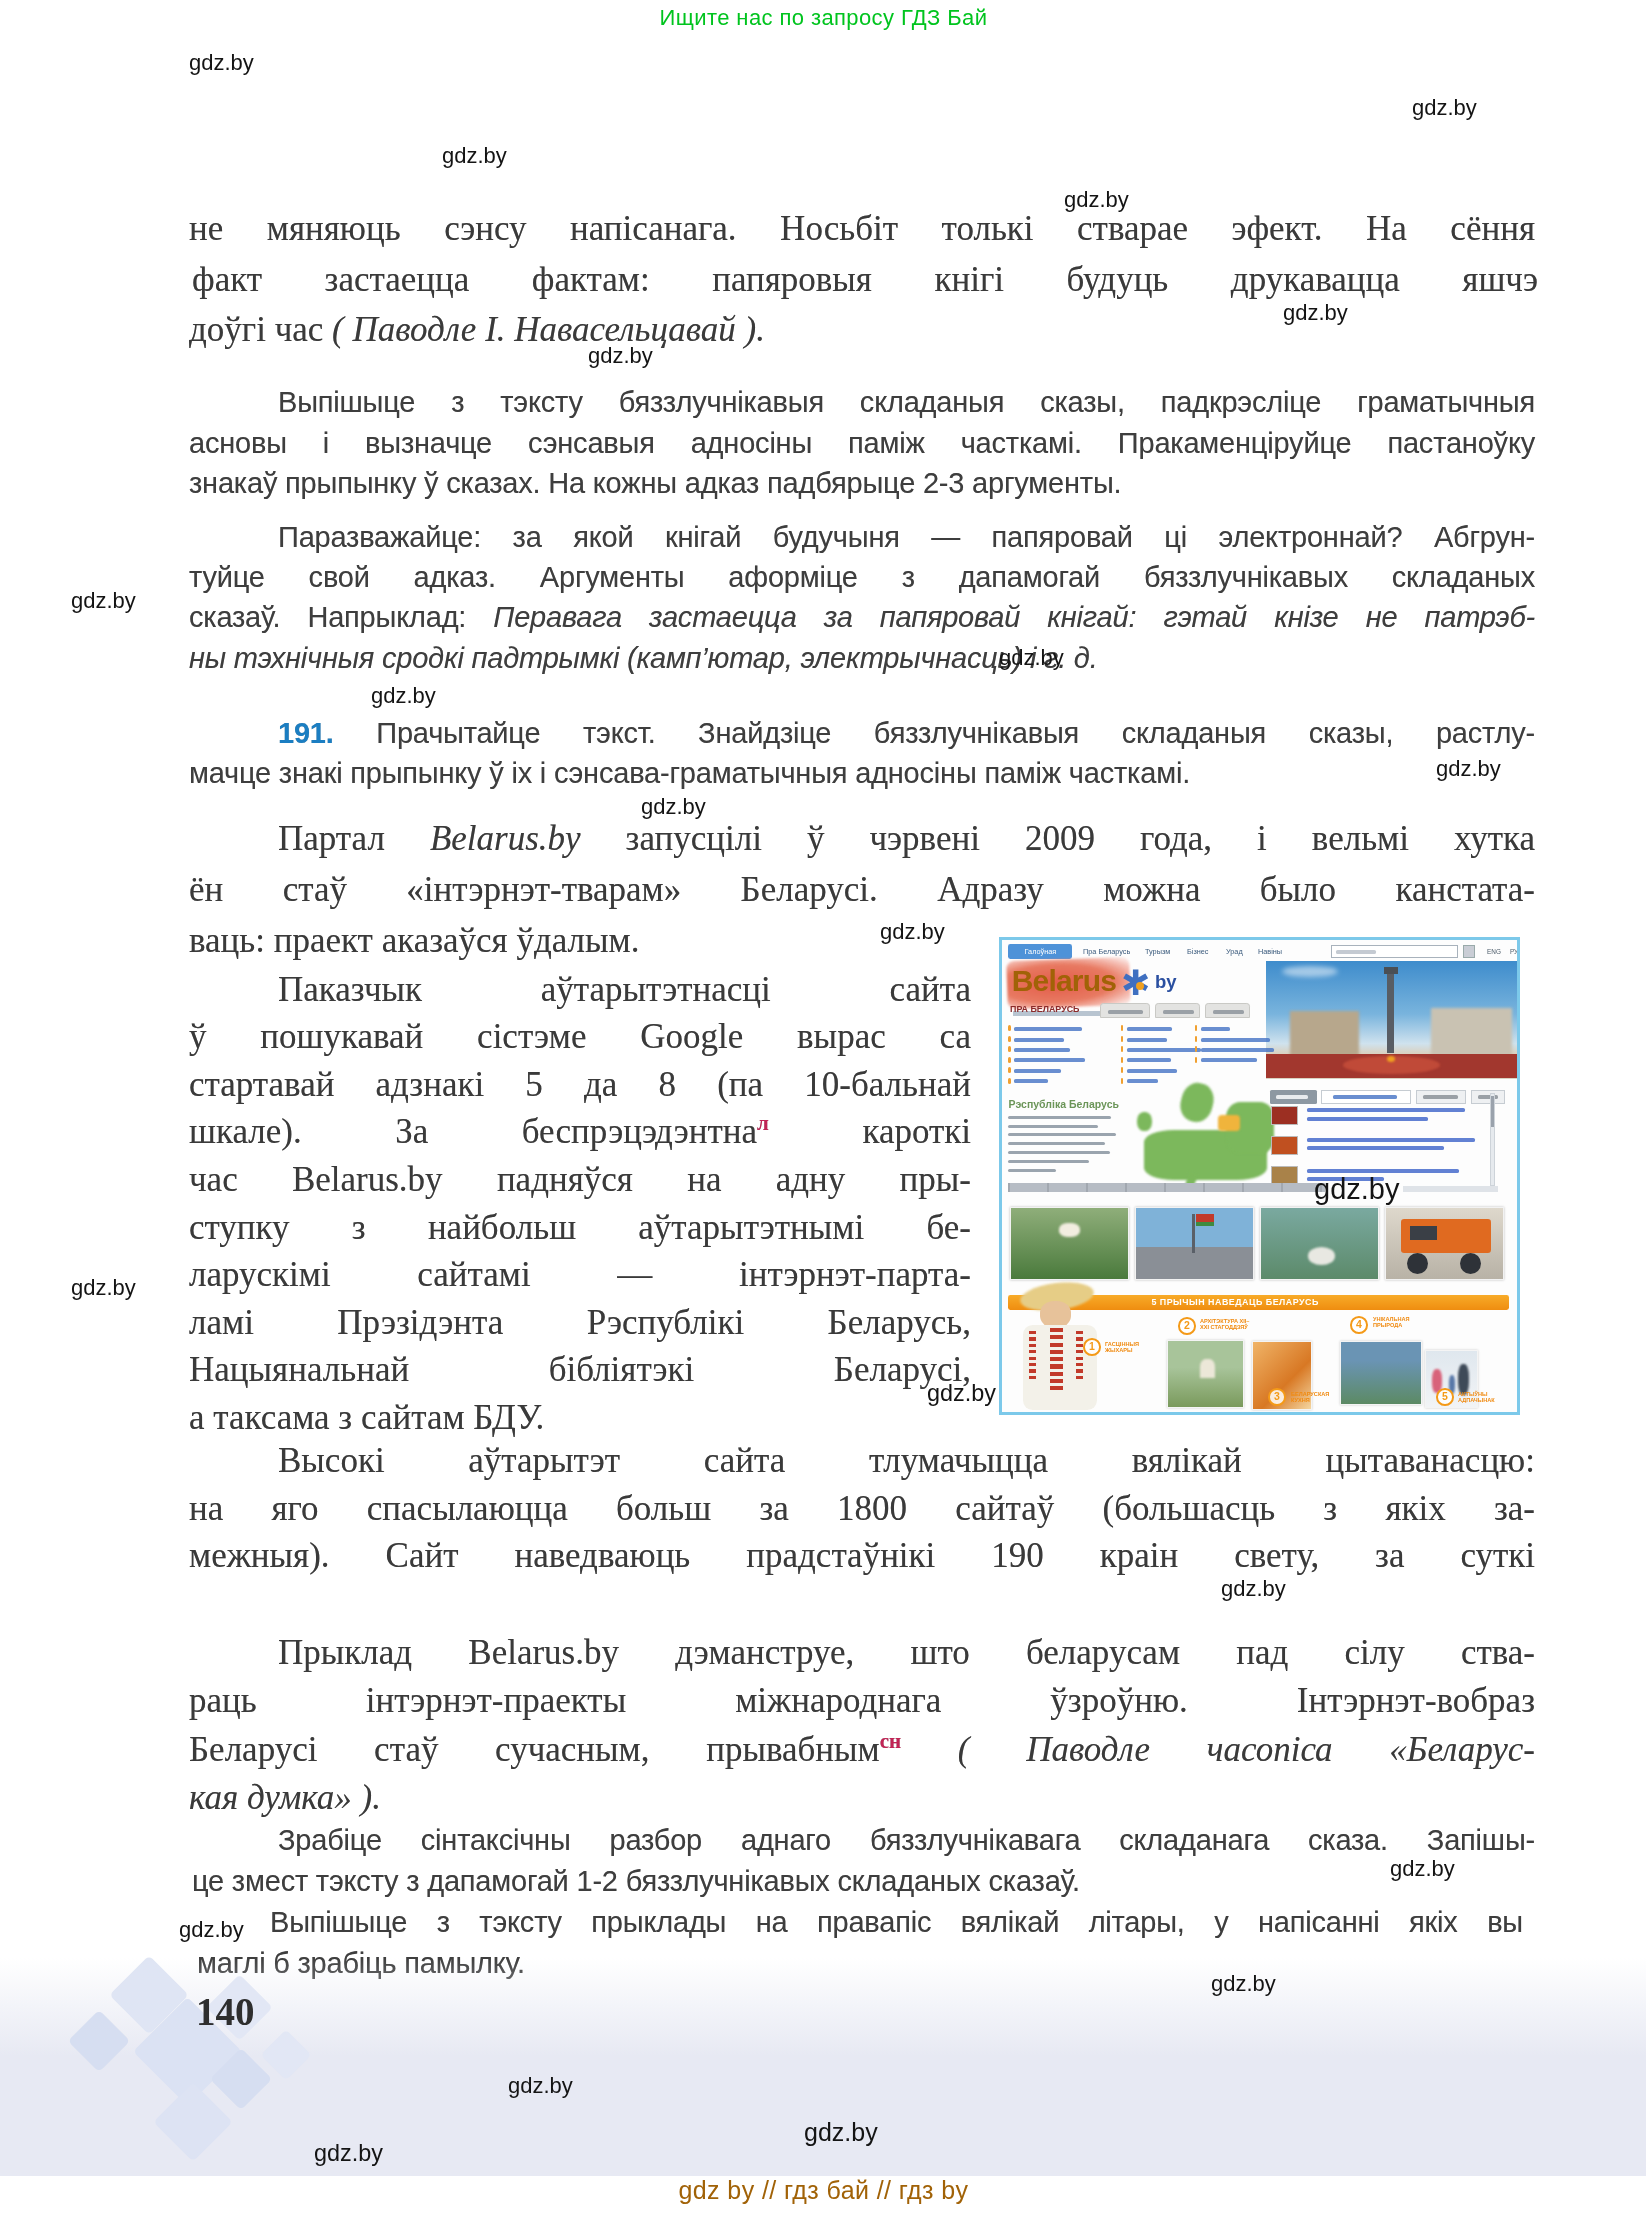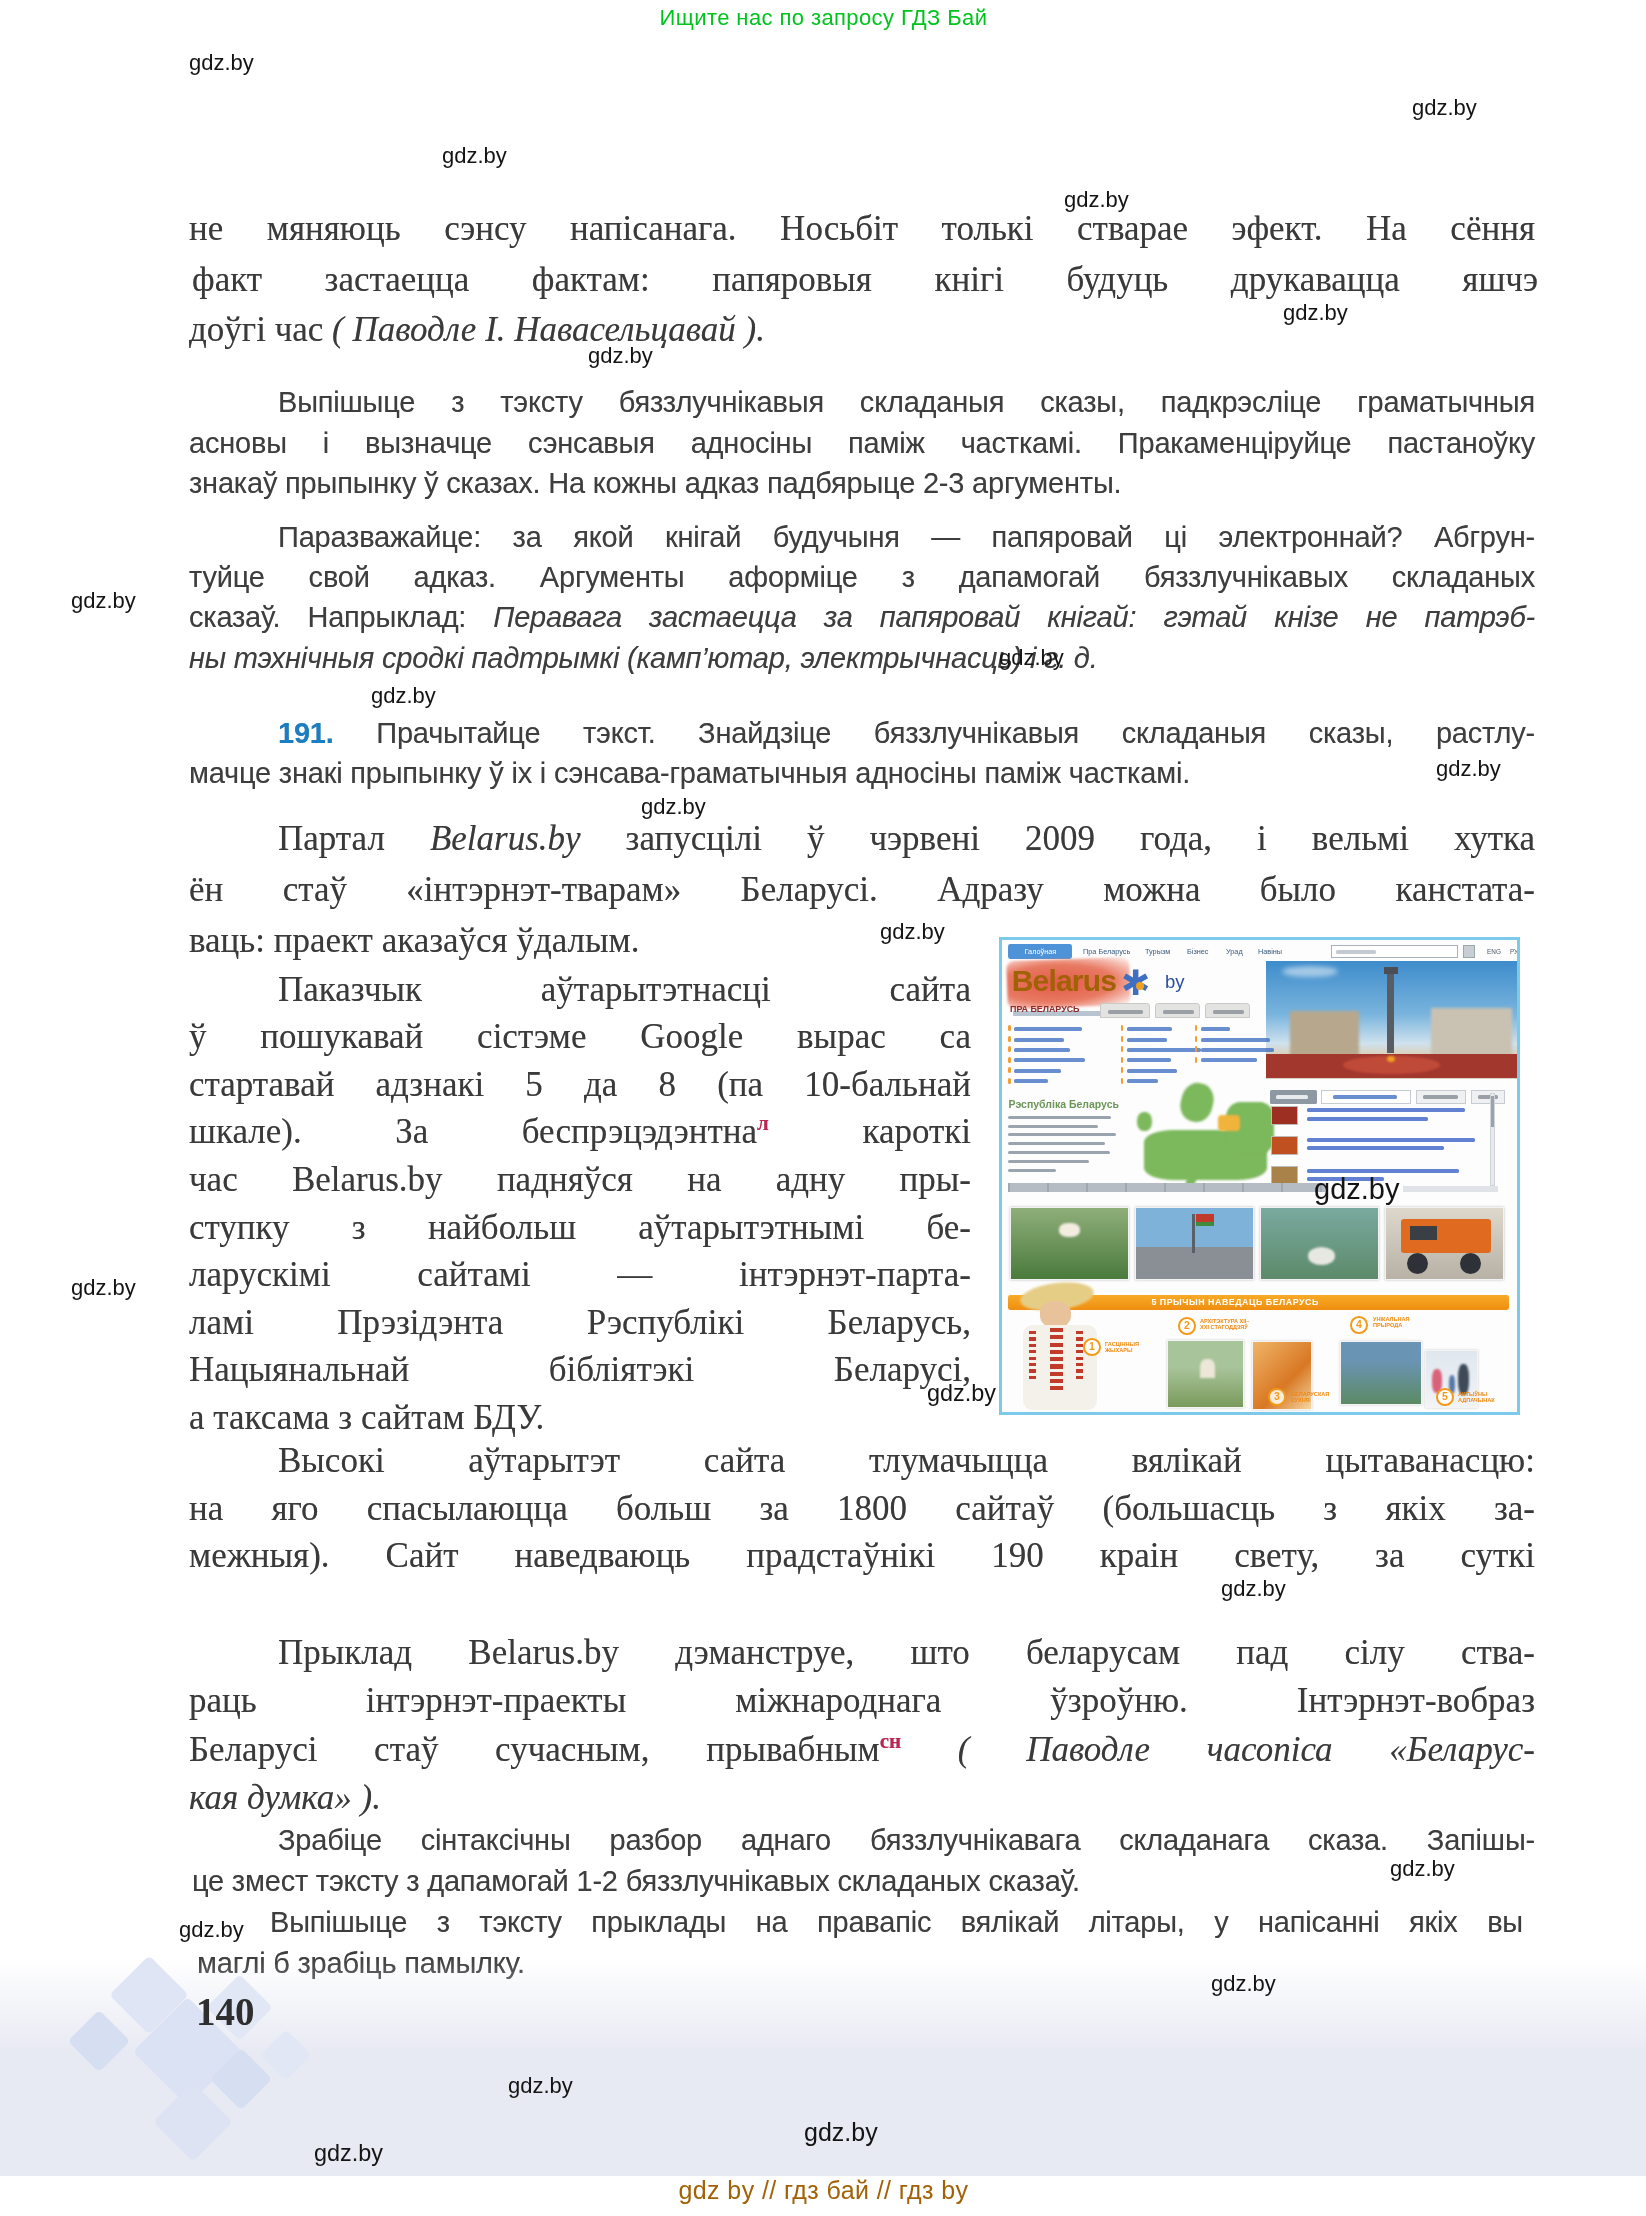--- a/index.html
+++ b/index.html
@@ -38,21 +38,21 @@
   .w-searchbtn{left:461px;top:4.8px;width:12px;height:13.7px;background:#c9cdd5;border:0.8px solid #9aa;}
   .w-lang{top:8px;font-size:6.4px;color:#4a5a68;filter:blur(0.4px);}
   .w-photo{left:264px;top:21px;width:251px;height:118px;overflow:hidden;
            background:linear-gradient(to bottom,#3e8ccc 0%,#79b4dd 45%,#cfe2ee 70%,#d9d2c2 78%);}
   .w-logoblob{left:4.8px;top:19.3px;width:123px;height:48px;background:radial-gradient(ellipse at 40% 50%,#e35a48 0%,#e87a62 55%,rgba(238,130,110,.5) 80%,rgba(238,130,110,0) 100%);
               border-radius:8px;transform:rotate(-2deg);filter:blur(0.8px);}
   .w-logotext{left:9.7px;top:24px;font-size:30px;font-weight:bold;color:#a16207;filter:blur(0.4px);
               font-family:"Liberation Sans",sans-serif;letter-spacing:-0.8px;}
   .w-star{left:119px;top:22.6px;font-size:35px;color:#3f6fc0;filter:blur(0.6px);}
   .w-starcore{left:134px;top:42px;width:8px;height:8px;border-radius:50%;background:#f0a020;}
-  .w-by{left:163px;top:31px;font-size:18.5px;font-weight:normal;color:#2a4fa0;filter:blur(0.4px);}
+  .w-by{left:153px;top:31px;font-size:18.5px;font-weight:bold;color:#2a4fa0;filter:blur(0.4px);}
   .w-tagline{left:11.3px;top:71px;width:137px;height:4.8px;background:#b8c4d0;filter:blur(0.6px);}
   .w-tabactive{left:8px;top:64px;font-size:8.9px;font-weight:bold;color:#8a2a2a;filter:blur(0.4px);}
   .w-tabgray{top:63px;height:15.3px;background:#e3e3e1;border:0.8px solid #c9c9c5;border-radius:3.2px 3.2px 0 0;}
   .w-country{left:6.4px;top:158px;font-size:10.5px;font-weight:bold;color:#6b9558;filter:blur(0.4px);}
   .w-map{left:129px;top:143px;width:149px;height:102px;}
   .w-map div{position:absolute;background:#7cb85c;filter:blur(1px);}
   .w-belarus{background:#f0b43c !important;}
   .w-newstab1{left:268px;top:150px;width:47px;height:13.7px;background:#8d98a2;border-radius:1.6px;}
   .w-newstab2{left:319px;top:150px;width:90px;height:13.7px;background:#fff;border:0.8px solid #c6ccd2;}
   .w-newstab3{left:414px;top:150px;width:50px;height:13.7px;background:#eef0f2;border:0.8px solid #c6ccd2;}

